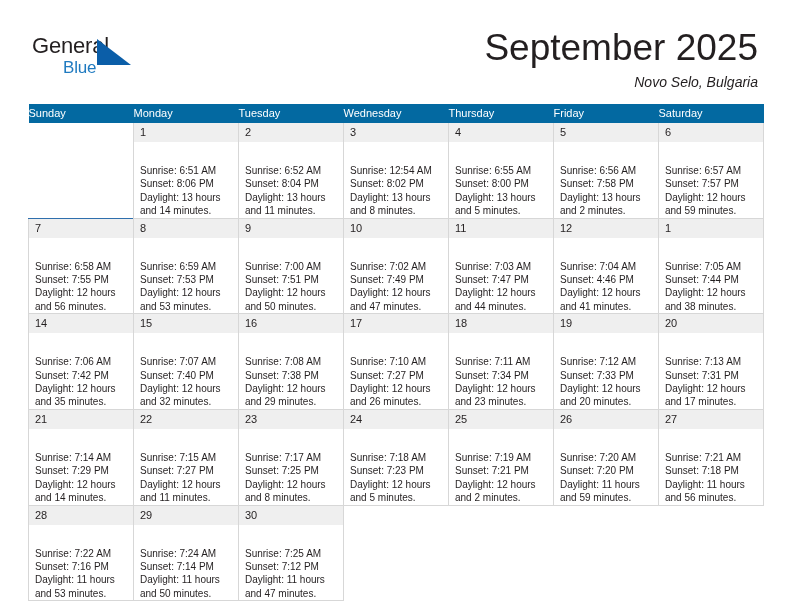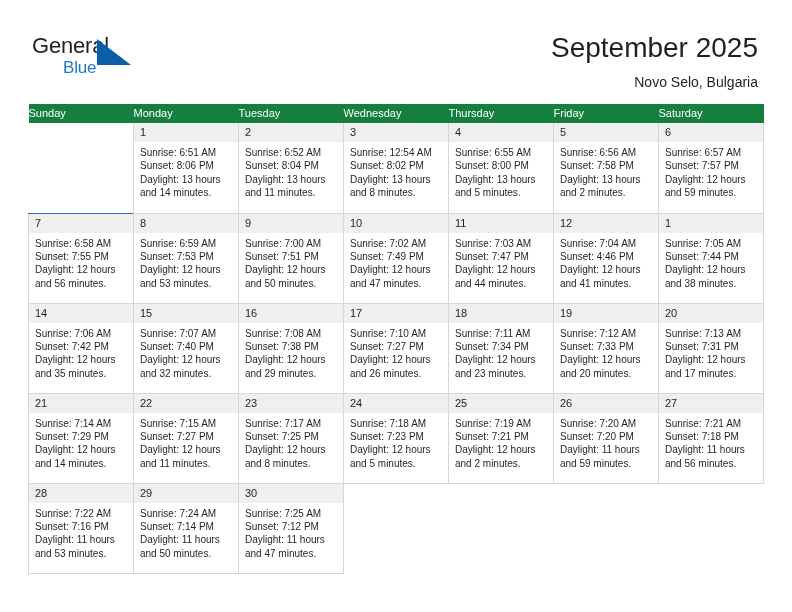--- a/index.html
+++ b/index.html
@@ -64,49 +64,50 @@
     width: 36px;
     height: 28px;
   }
   .title-block {
     position: absolute;
     right: 34px;
     top: 31px;
     text-align: right;
   }
   .cal-title {
-    font-size: 28px;
+    font-size: 37px;
     color: #231f20;
     line-height: 34px;
     white-space: nowrap;
   }
   .cal-subtitle {
     font-size: 14px;
     color: #231f20;
     line-height: 20px;
     margin-top: 7px;
     white-space: nowrap;
+    font-style: italic;
   }
 
   
   .grid {
     position: absolute;
     left: 28px;
     top: 104px;
     width: 736px;
     border-collapse: collapse;
     table-layout: fixed;
   }
   .grid th, .grid td {
     padding: 0;
     margin: 0;
     vertical-align: top;
   }
   thead th {
-    background: #15803d;
+    background: #0369a1;
     color: #ffffff;
     font-size: 11px;
     font-weight: normal;
     text-align: left;
     height: 19px;
     line-height: 19px;
     padding-left: 7px;
     box-sizing: border-box;
   }
   tbody td {
@@ -134,20 +135,21 @@
   .daynum {
     font-size: 11px;
     color: #231f20;
     line-height: 19px;
     height: 19px;
     padding-left: 6px;
     box-sizing: border-box;
   }
   .daylines {
     padding: 4px 5px 0 6px;
+    margin-top: 18px;
   }
   .daylines div {
     font-size: 10px;
     line-height: 13.4px;
     color: #231f20;
     white-space: nowrap;
   }
 </style>
 </head>
 <body>

